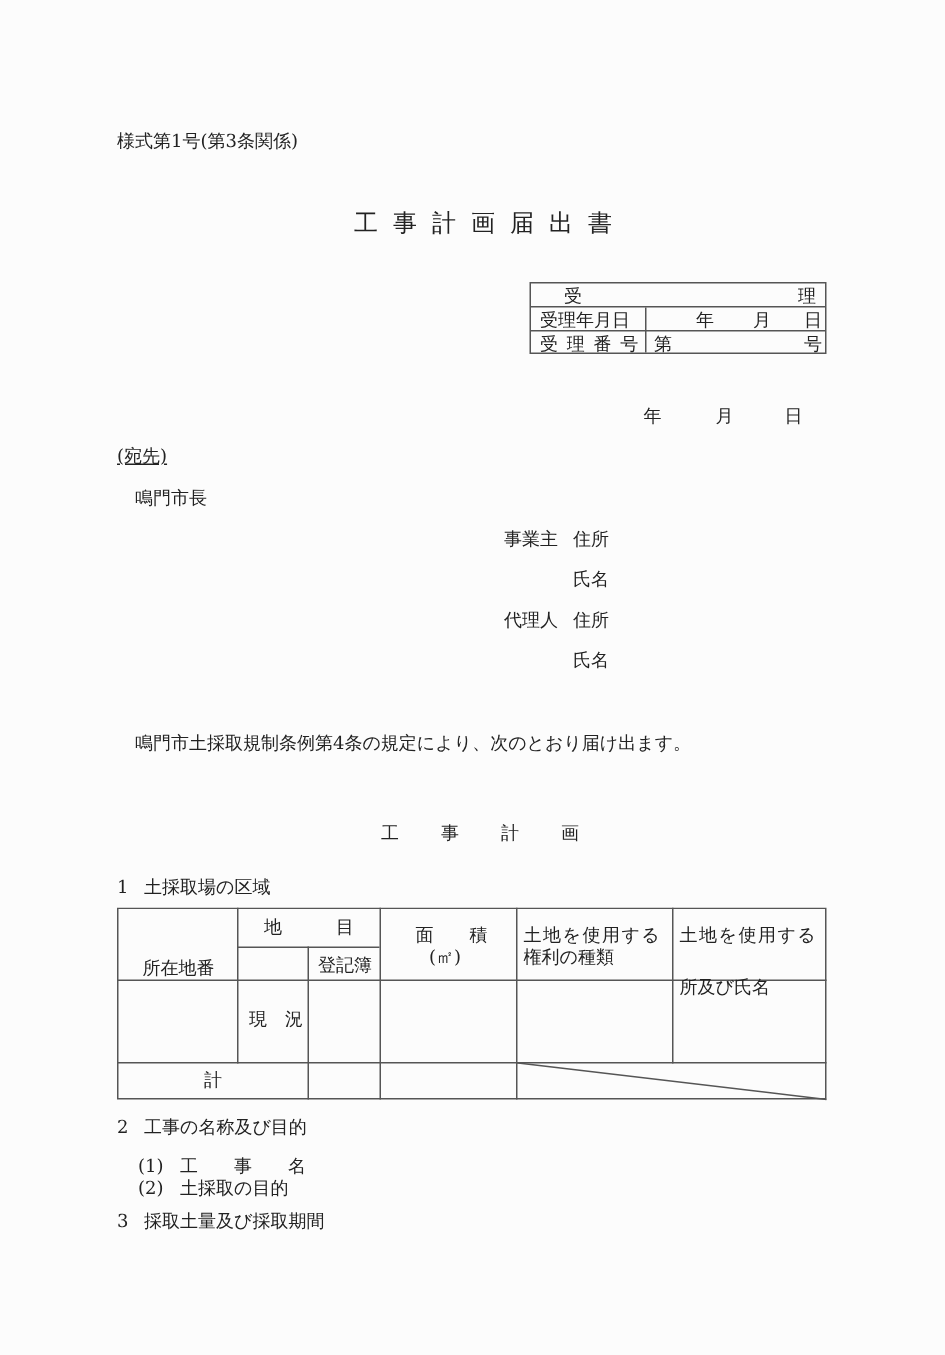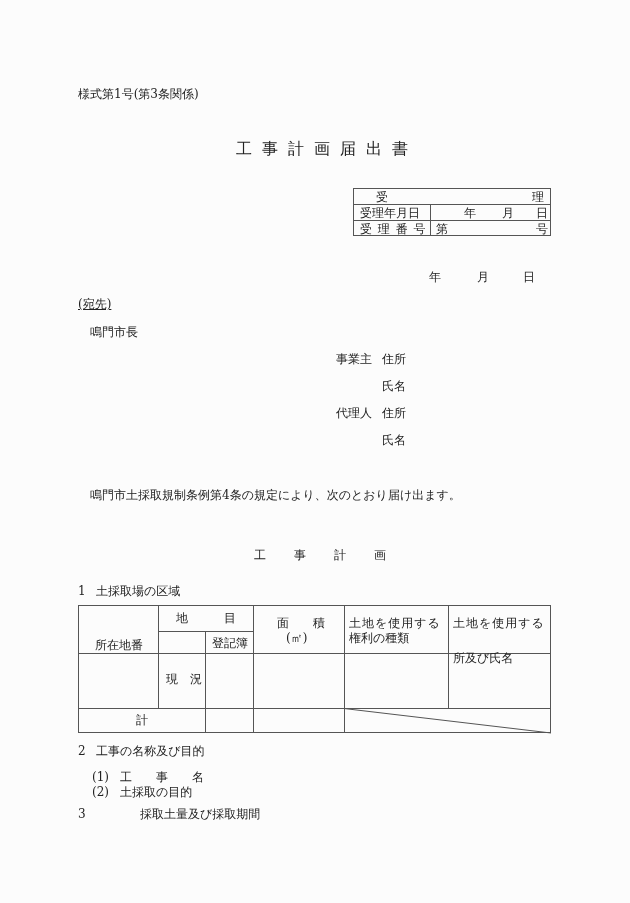--- a/index.html
+++ b/index.html
@@ -106,13 +106,13 @@
 </div>
 
 <span class="abs" style="left:78px; top:745px;">2</span>
 <span class="abs" style="left:96px; top:745px;">工事の名称及び目的</span>
 <span class="abs" style="left:92px; top:771px;">(1)</span>
 <span class="abs" style="left:120px; top:771px;">工　　事　　名</span>
 <span class="abs" style="left:92px; top:786px;">(2)</span>
 <span class="abs" style="left:120px; top:786px;">土採取の目的</span>
 
 <span class="abs" style="left:78px; top:808px;">3</span>
-<span class="abs" style="left:96px; top:808px;margin-left:44px;">採取土量及び採取期間</span>
+<span class="abs" style="left:96px; top:808px;">採取土量及び採取期間</span>
 
 </body></html>

